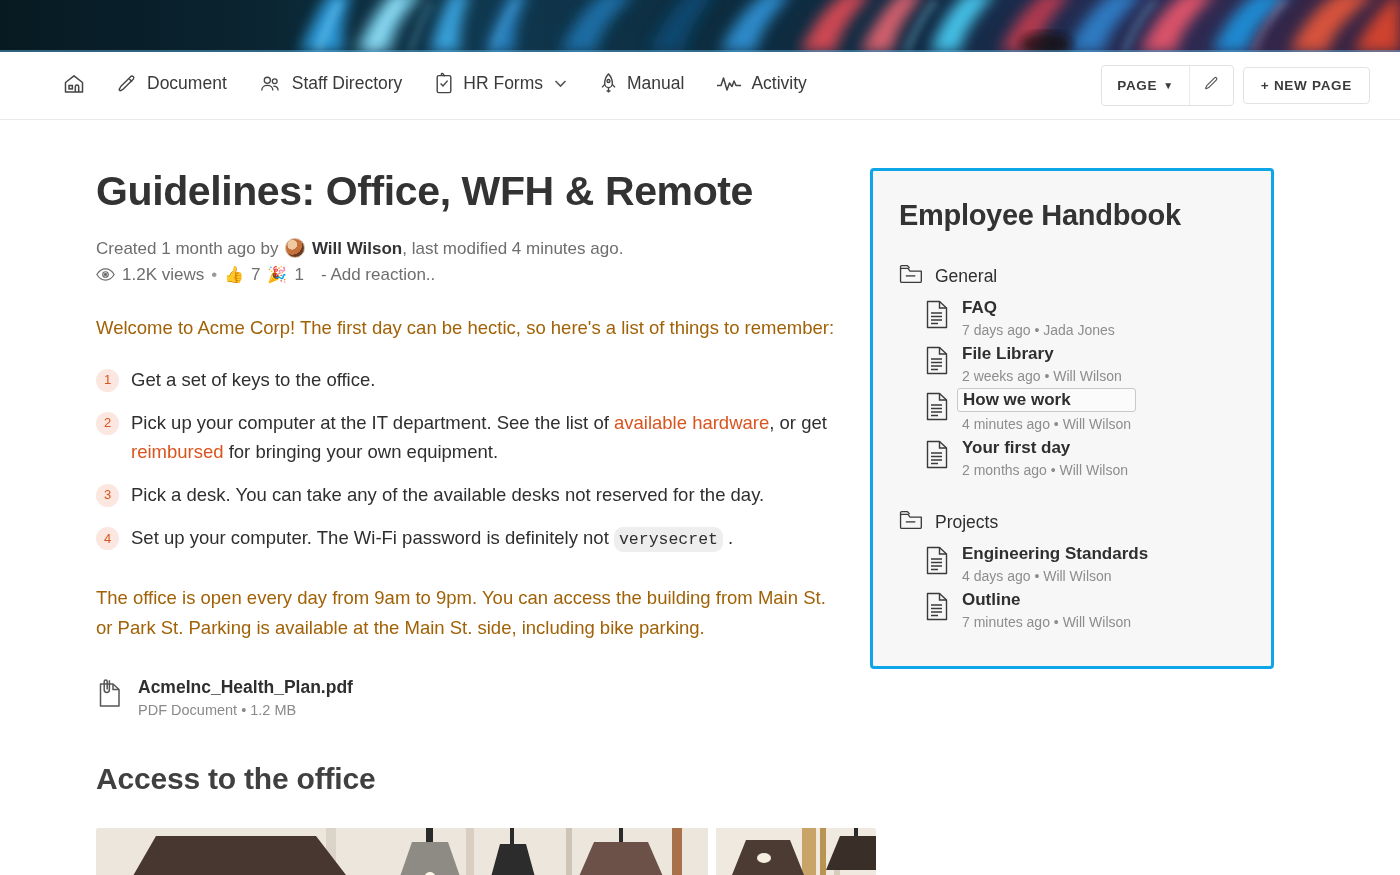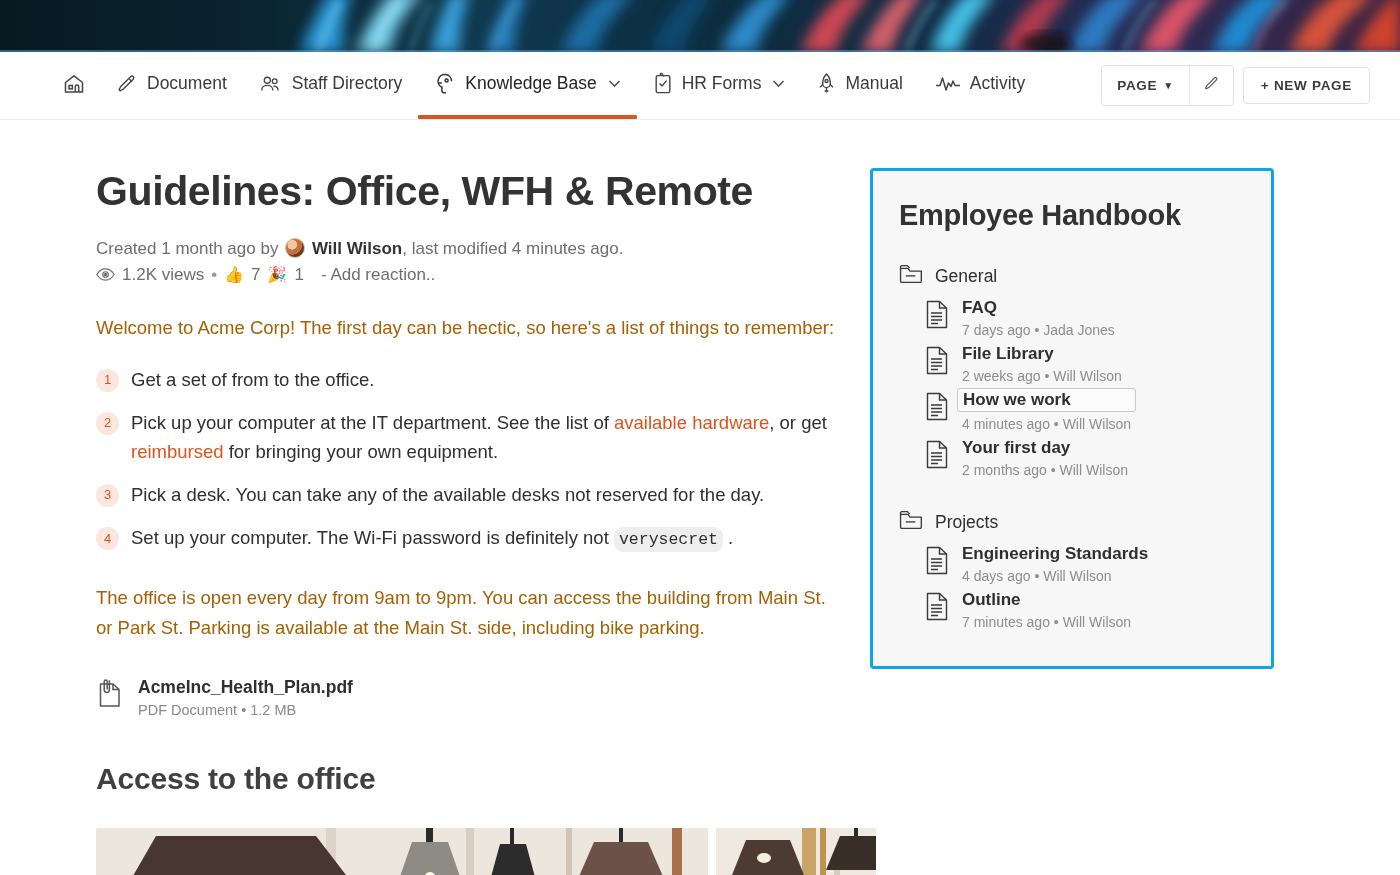--- a/index.html
+++ b/index.html
@@ -225,35 +225,20 @@
         <svg width="24" height="22" viewBox="0 0 26 22" fill="none" stroke="#444" stroke-width="1.4">
           <circle cx="9" cy="7" r="3.3"></circle>
           <circle cx="17" cy="8" r="2.6"></circle>
           <path d="M3 18 c0-3.4 2.7-5.4 6-5.4 s6 2 6 5.4"></path>
           <path d="M15.5 13.2 c3 0 5.2 1.9 5.2 4.8"></path>
         </svg>
       </span>
       <span>Staff Directory</span>
     </div>
 
-    <div class="nav-item active">
-      <span class="nav-icon">
-        <svg width="22" height="24" viewBox="0 0 22 24" fill="none" stroke="#333" stroke-width="1.5">
-          <path d="M17.5 9.2 a6.7 6.7 0 1 0-9.6 6 v3.6 a1.9 1.9 0 0 0 1.9 1.9 h2.1"></path>
-          <path d="M7.9 11 H4.6"></path>
-          <circle cx="12.6" cy="8.4" r="1.5"></circle>
-        </svg>
-      </span>
-      <span>Knowledge Base</span>
-      <span class="caret">
-        <svg width="13" height="9" viewBox="0 0 13 9" fill="none" stroke="#555" stroke-width="1.6">
-            <path d="M1.5 2 L6.5 7 L11.5 2"></path>
-          </svg>
-      </span>
-    </div>
 
     <div class="nav-item">
       <span class="nav-icon">
         <svg width="20" height="23" viewBox="0 0 20 23" fill="none" stroke="#444" stroke-width="1.4">
           <rect x="3.2" y="3.6" width="13.6" height="17" rx="1.6"></rect>
           <path d="M7.4 3.6 V2.4 a0.9 0.9 0 0 1 1.7-0.5 l1.6 2.5"></path>
           <path d="M6.6 11.6 L9 14 L13.6 8.6"></path>
         </svg>
       </span>
       <span>HR Forms</span>
@@ -330,21 +315,21 @@
       <span class="emoji">🎉</span>
       <span>1</span>
       <span class="add-reaction">- Add reaction..</span>
     </div>
 
     <p class="body">Welcome to Acme Corp! The first day can be hectic, so here's a list of things to remember:</p>
 
     <ol class="steps">
       <li>
         <span class="num">1</span>
-        <span class="step-text">Get a set of from to the office.</span>
+        <span class="step-text">Get a set of keys to the office.</span>
       </li>
       <li>
         <span class="num">2</span>
         <span class="step-text"><span>Pick up your computer at the IT department. See the list of </span><a class="lnk">available hardware</a><span>, or get </span><a class="lnk">reimbursed</a><span> for bringing your own equipment.</span></span>
       </li>
       <li>
         <span class="num">3</span>
         <span class="step-text">Pick a desk. You can take any of the available desks not reserved for the day.</span>
       </li>
       <li>

